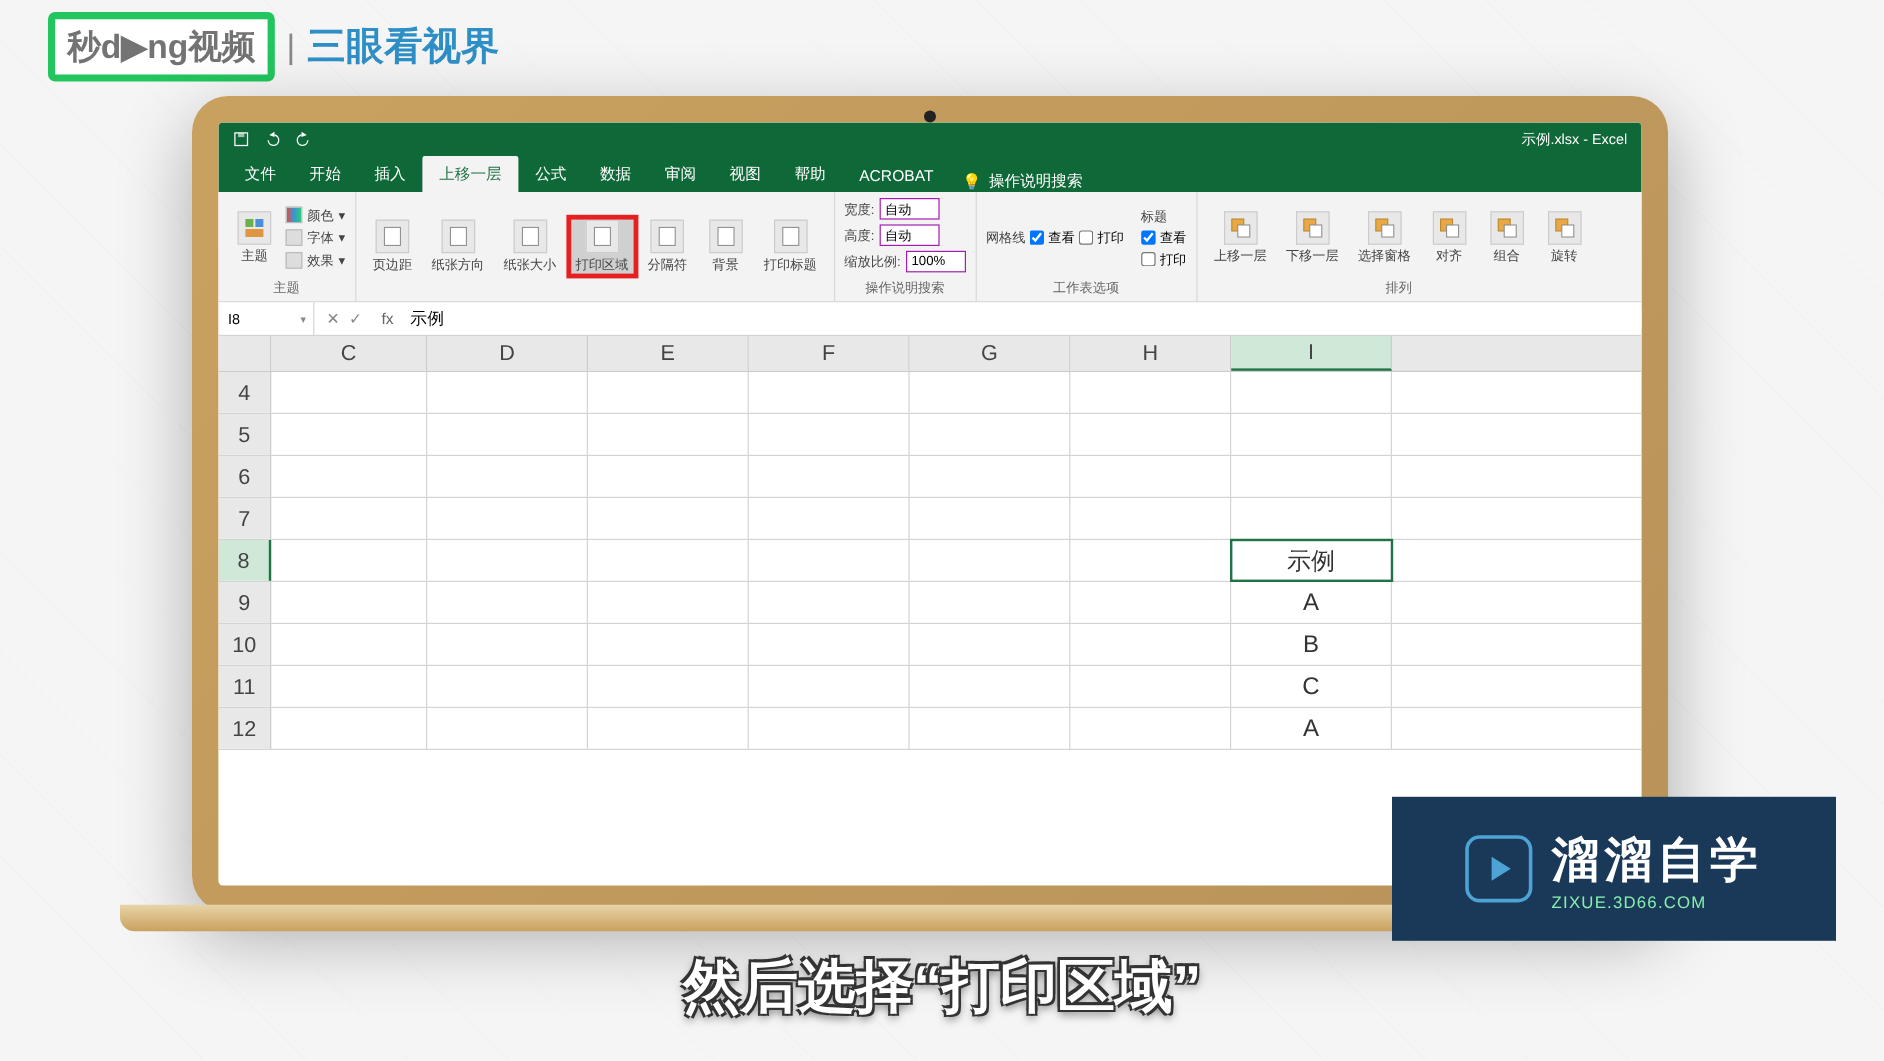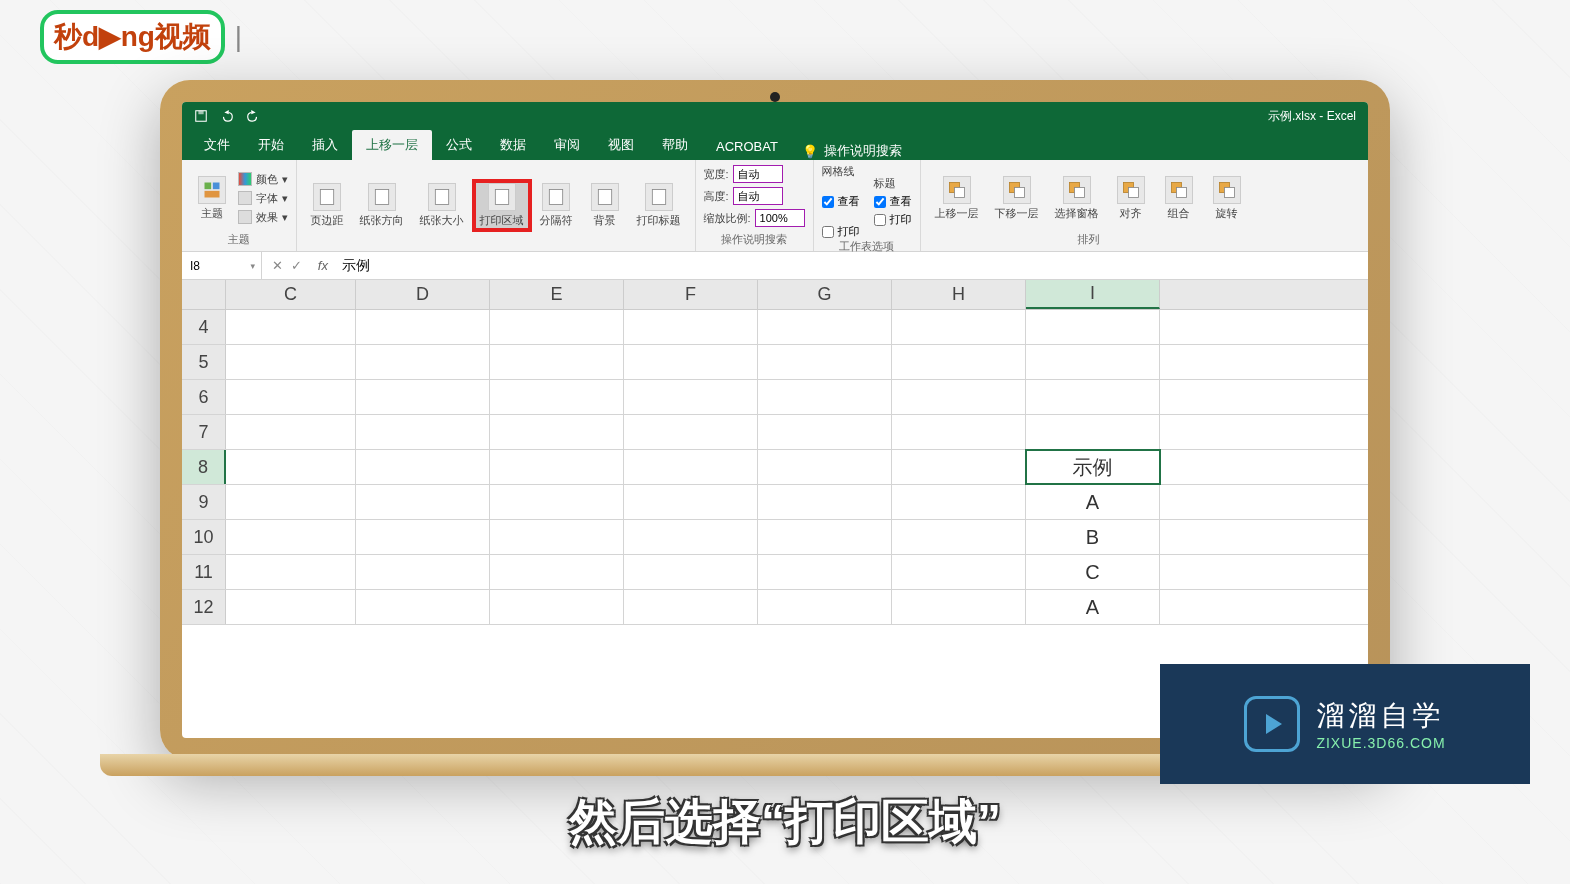--- a/index.html
+++ b/index.html
@@ -1,21 +1,21 @@
 <!DOCTYPE html>
 <html><head>
   <meta charset="utf-8">
   <style>
     * { margin: 0; padding: 0; box-sizing: border-box; font-family: "Microsoft YaHei", sans-serif; }
     body { width: 1570px; height: 884px; background: #f5f5f5; position: relative; overflow: hidden; }
     
     .bg-pattern { position: absolute; inset: 0; opacity: 0.03; background: repeating-linear-gradient(45deg, #888 0, #888 1px, transparent 1px, transparent 60px); }
     
     .top-logo { position: absolute; top: 10px; left: 40px; display: flex; align-items: center; gap: 10px; }
-    .logo-box { background: #fff; border-radius: 18px; padding: 4px 10px; font-size: 28px; font-weight: bold; color: #c2410c; border: 4px solid #22c55e; }
+    .logo-box { background: #fff; border-radius: 6px; padding: 4px 10px; font-size: 28px; font-weight: bold; color: #737373; border: 6px solid #22c55e; }
     .logo-text { font-size: 32px; color: #2e8fc7; font-weight: bold; }
     
     .laptop { position: absolute; top: 80px; left: 160px; width: 1230px; height: 680px; background: linear-gradient(135deg, #c9a15f, #b8935a); border-radius: 30px; padding: 22px; box-shadow: 0 20px 60px rgba(0,0,0,0.3); }
     .laptop-notch { position: absolute; top: 12px; left: 50%; transform: translateX(-50%); width: 10px; height: 10px; background: #222; border-radius: 50%; }
     .screen { width: 100%; height: 100%; background: #fff; border-radius: 4px; overflow: hidden; display: flex; flex-direction: column; }
     
     .titlebar { background: #0e6837; height: 28px; display: flex; align-items: center; padding: 0 12px; color: #fff; font-size: 12px; }
     .titlebar-icons { display: flex; gap: 12px; align-items: center; }
     .tb-icon { width: 14px; height: 14px; display: inline-block; }
     .titlebar-title { margin-left: auto; }
@@ -35,21 +35,21 @@
     .rbtn-sm { display: flex; align-items: center; gap: 4px; font-size: 11px; color: #444; padding: 1px 0; }
     .rbtn-sm-icon { width: 14px; height: 14px; background: #ddd; border: 1px solid #bbb; display: inline-block; }
     .small-input { width: 50px; height: 18px; border: 1px solid #a21caf; font-size: 11px; padding: 0 4px; }
     .chk { display: flex; align-items: center; gap: 4px; font-size: 11px; }
     .chk input { width: 12px; height: 12px; }
     
     .formula-bar { height: 28px; background: #fff; border-bottom: 1px solid #d4d4d4; display: flex; align-items: center; }
     .name-box { width: 80px; height: 100%; border-right: 1px solid #d4d4d4; display: flex; align-items: center; padding: 0 8px; font-size: 12px; position: relative; }
     .name-box::after { content: "▾"; position: absolute; right: 6px; font-size: 9px; color: #888; }
     .fx-btns { display: flex; gap: 8px; padding: 0 10px; color: #888; font-size: 13px; }
-    .fx-label { font-style: italic; padding: 0 6px; color: #666; font-size: 13px; }
+    .fx-label { padding: 0 6px; color: #666; font-size: 13px; }
     .fx-input { flex: 1; padding: 0 8px; font-size: 14px; border: none; outline: none; }
     
     .grid-area { flex: 1; display: flex; flex-direction: column; overflow: hidden; }
     .col-headers { display: flex; height: 30px; background: #e8e8e8; border-bottom: 1px solid #ccc; }
     .corner { width: 44px; background: #e8e8e8; border-right: 1px solid #ccc; }
     .col-h { border-right: 1px solid #ccc; display: flex; align-items: center; justify-content: center; font-size: 18px; color: #444; background: #e8e8e8; }
     .col-h.sel { background: #d0e8d8; border-bottom: 2px solid #217346; }
     .rows { flex: 1; overflow: hidden; }
     .row { display: flex; height: 35px; border-bottom: 1px solid #d4d4d4; }
     .row-h { width: 44px; background: #e8e8e8; border-right: 1px solid #ccc; display: flex; align-items: center; justify-content: center; font-size: 18px; color: #444; }
@@ -58,31 +58,32 @@
     .cell.active { outline: 2px solid #217346; outline-offset: -1px; background: #fff; }
     
     .laptop-base { position: absolute; bottom: -16px; left: -60px; right: -60px; height: 22px; background: linear-gradient(180deg, #e8d4a8, #c9a15f); border-radius: 0 0 12px 12px; }
     
     .subtitle { position: absolute; bottom: 30px; left: 50%; transform: translateX(-50%); font-size: 48px; color: #fff; font-weight: bold; text-shadow: -2px -2px 0 #333, 2px -2px 0 #333, -2px 2px 0 #333, 2px 2px 0 #333, 0 4px 8px rgba(0,0,0,0.6); white-space: nowrap; }
     
     .watermark { position: absolute; bottom: 100px; right: 40px; width: 370px; height: 120px; background: #1a3858; display: flex; align-items: center; justify-content: center; gap: 16px; }
     .wm-icon { width: 56px; height: 56px; border: 3px solid #4da4d4; border-radius: 12px; display: flex; align-items: center; justify-content: center; }
     .wm-play { width: 0; height: 0; border-left: 16px solid #4da4d4; border-top: 10px solid transparent; border-bottom: 10px solid transparent; margin-left: 4px; }
     .wm-text { color: #fff; }
-    .wm-title { font-size: 28px; font-weight: normal; letter-spacing: 4px; }
+    .wm-title { font-size: 40px; font-weight: bold; letter-spacing: 4px; }
     .wm-sub { font-size: 14px; color: #86efac; letter-spacing: 1px; }
   </style>
 </head>
 <body>
 
 <div class="bg-pattern"></div>
 
 <div class="top-logo">
   <span class="logo-box">秒d▶ng视频</span>
   <span style="color:#888;font-size:28px;">|</span>
+  <span class="logo-text">三眼看视界</span>
 </div>
 
 <div class="laptop">
   <div class="laptop-notch"></div>
   <div class="screen">
 
     <div class="titlebar">
       <div class="titlebar-icons">
         <span class="tb-icon"><svg viewBox="0 0 16 16">
               <rect x="2" y="2" width="12" height="12" fill="none" stroke="#fff" stroke-width="1.2"></rect>
@@ -214,21 +215,21 @@
           <div class="rbtn-sm">
               <span>缩放比例:</span> 
               <input class="small-input" value="100%" style="">
             </div>
         </div>
         <div class="rgroup-label">操作说明搜索</div>
       </div>
 
       <div class="rgroup">
         <div class="rgroup-body" style="gap:14px;">
-          <div style="display:flex;flex-direction:column;gap:15px;">
+          <div style="display:flex;gap:3px;">
             <div style="font-size:11px;color:#444;">网格线</div>
             <label class="chk">
                 <input type="checkbox" checked="" style="">
                 <span>查看</span>
               </label>
             <label class="chk">
                 <input type="checkbox" style="">
                 <span>打印</span>
               </label>
           </div>

